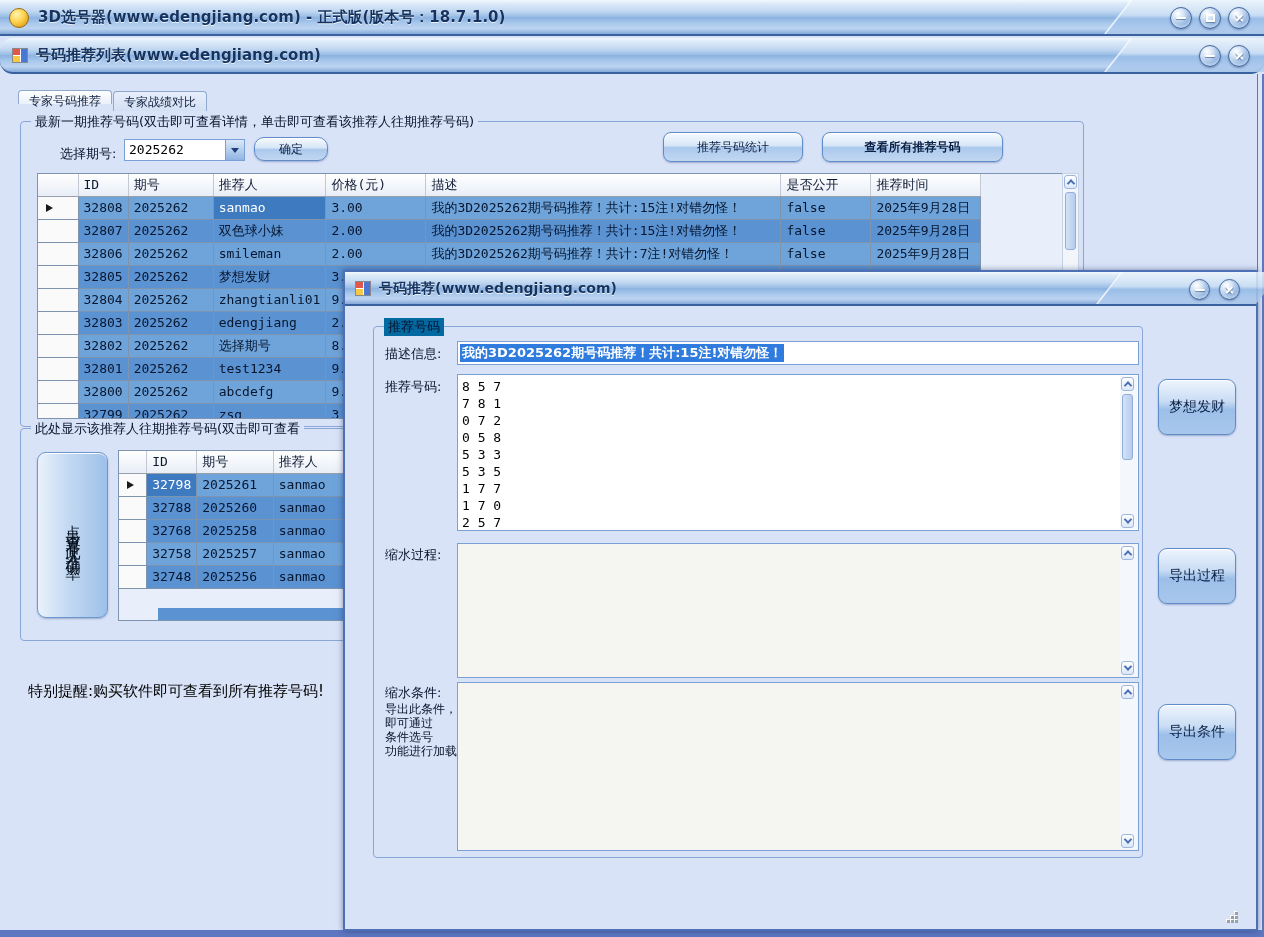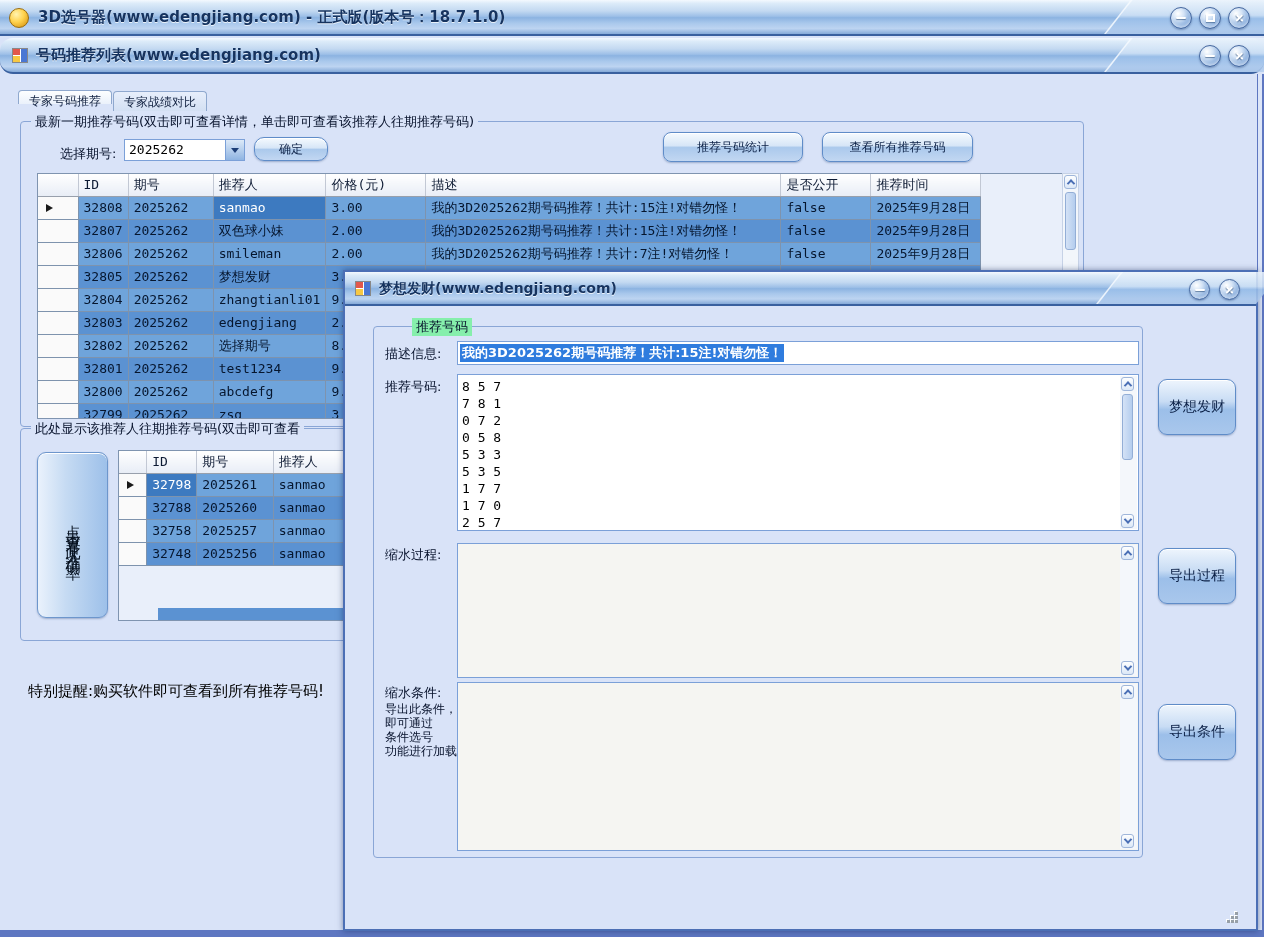--- a/index.html
+++ b/index.html
@@ -176,21 +176,21 @@
   </div>
   <span class="dlabel" style="left:60px; top:145px;">选择期号:</span>
   <div class="combo" style="left:124px; top:139px; width:121px;">
     <span class="cval">2025262</span>
     <span class="cbtn">
         <span class="tri-down"></span>
       </span>
   </div>
   <div class="btn3d" style="left:254px; top:137px; width:74px; height:24px; border-radius:10px;">确定</div>
   <div class="btn3d" style="left:663px; top:132px; width:140px; height:30px;">推荐号码统计</div>
-  <div class="btn3d" style="left:822px; top:132px; width:151px; height:30px;">查看所有推荐号码</div>
+  <div class="btn3d" style="left:822px; top:132px; width:181px; height:30px;font-weight:bold;">查看所有推荐号码</div>
 
   <div class="gridwrap" style="left:37px; top:173px; width:1026px; height:246px;">
     <table class="grid" id="grid1">
       <colgroup>
         <col style="width:40px">
           <col style="width:48px">
           <col style="width:85px">
           <col style="width:105px">
         <col style="width:100px">
           <col style="width:355px">
@@ -350,20 +350,26 @@
             <td class="selcell">32798</td>
             <td>2025261</td>
             <td>sanmao</td>
           </tr>
           <tr class="row-dark">
             <td class="selector"></td>
             <td>32788</td>
             <td>2025260</td>
             <td>sanmao</td>
           </tr>
+          <tr class="row-dark">
+            <td class="selector"></td>
+            <td>32768</td>
+            <td>2025258</td>
+            <td>sanmao</td>
+          </tr>
           <tr class="row-light">
             <td class="selector"></td>
             <td>32758</td>
             <td>2025257</td>
             <td>sanmao</td>
           </tr>
           <tr class="row-dark">
             <td class="selector"></td>
             <td>32748</td>
             <td>2025256</td>
@@ -377,31 +383,31 @@
   <span style="position:absolute; left:28px; top:682px; font-size:15px; color:#000;">特别提醒:购买软件即可查看到所有推荐号码!</span>
 
   <div id="dialog">
     <div class="titlebar">
       <div class="swoosh"></div>
       <span class="formicon" style="left:10px; top:9px;">
           <i class="fi-tl"></i>
           <i class="fi-bl"></i>
           <i class="fi-r"></i>
         </span>
-      <span class="tb-title" style="left:34px; top:8px;">梦想发财(www.edengjiang.com)</span>
+      <span class="tb-title" style="left:34px; top:8px;">号码推荐(www.edengjiang.com)</span>
       <span class="winbtn" style="right:46px; width:21px; height:21px;">
           <span class="glyph-min"></span>
         </span>
       <span class="winbtn" style="right:16px; width:21px; height:21px;">
           <span class="glyph-x"></span>
         </span>
     </div>
 
     <div class="groupbox" style="left:28px; top:54px; width:770px; height:532px;">
-      <span class="grouplabel" style="background:#86efac;margin-left:28px;">推荐号码</span>
+      <span class="grouplabel" style="background:#0369a1;">推荐号码</span>
     </div>
 
     <span class="dlabel" style="left:40px; top:73px;">描述信息:</span>
     <div class="dfield" style="left:112px; top:69px; width:682px; height:24px;">
       <span class="seltext">我的3D2025262期号码推荐！共计:15注!对错勿怪！</span>
     </div>
 
     <span class="dlabel" style="left:40px; top:106px;">推荐号码:</span>
     <div class="dfield" style="left:112px; top:102px; width:682px; height:157px;">
       <div class="numlines" id="numlines">8 5 7

